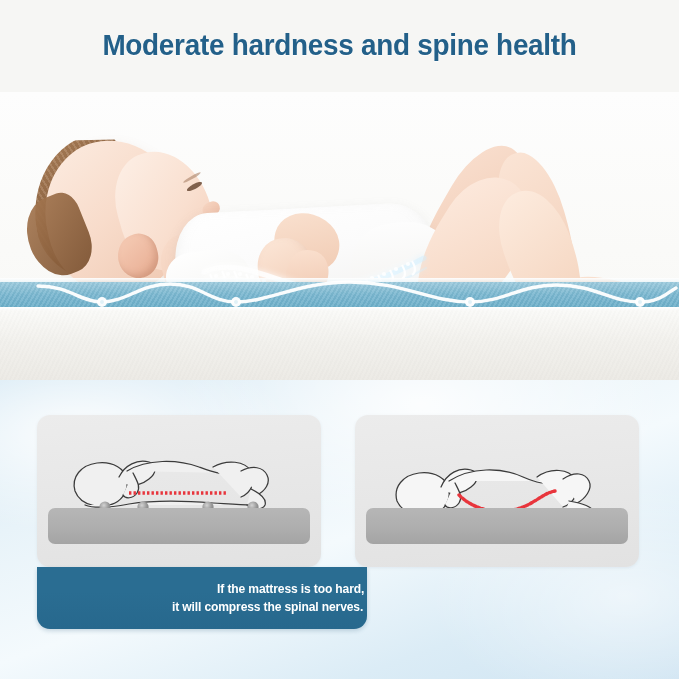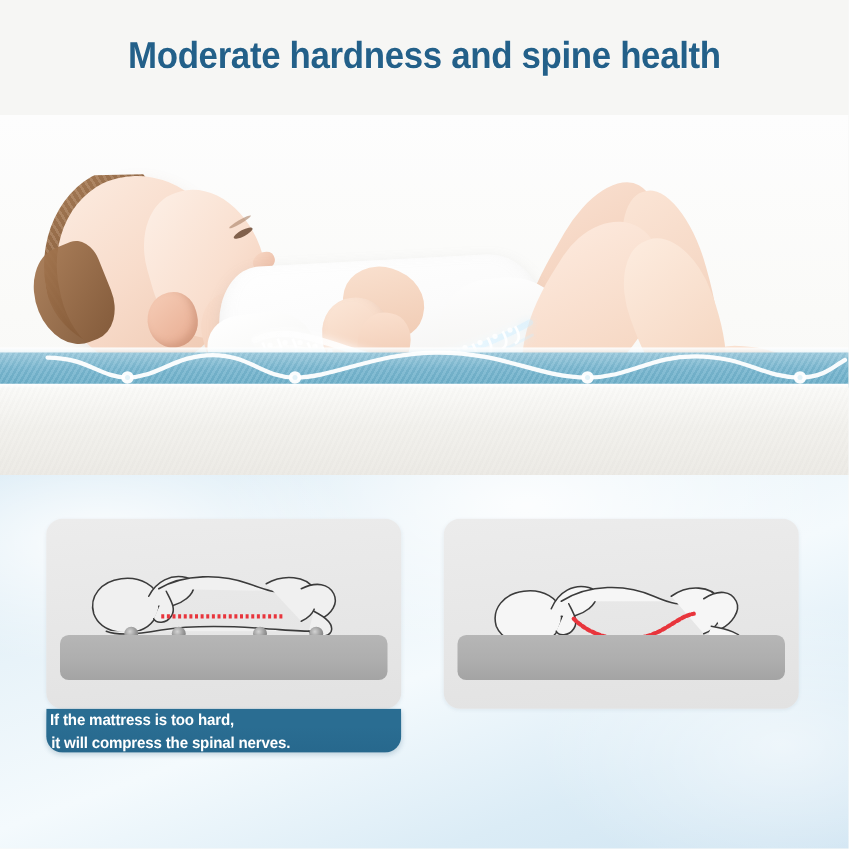--- a/index.html
+++ b/index.html
@@ -354,29 +354,30 @@
     position: absolute;
     left: 0; top: 0;
     width: 284px;
     height: 152px;
   }
   .panel-caption {
     position: absolute;
     left: 0;
     top: 152px;
     width: 284px;
-    height: 35px;
+    height: 62px;
     background: linear-gradient(180deg,#2b6e93 0%, #24608200 0%, #2a6d92 40%, #27688d 100%);
     background-color: #2a6d92;
     border-radius: 0 0 13px 13px;
     display: flex;
     flex-direction: column;
-    align-items: flex-start;
+    align-items: flex-end;
     justify-content: center;
     box-shadow: 0 2px 4px rgba(40,90,125,0.22);
+    padding-left: 46px;
   }
   .panel-caption .cap-line {
     color: #ffffff;
     font-size: 12.6px;
     font-weight: bold;
     line-height: 18px;
     letter-spacing: -0.15px;
     white-space: nowrap;
     transform: scaleX(0.96);
     font-family: "Liberation Sans", sans-serif;

